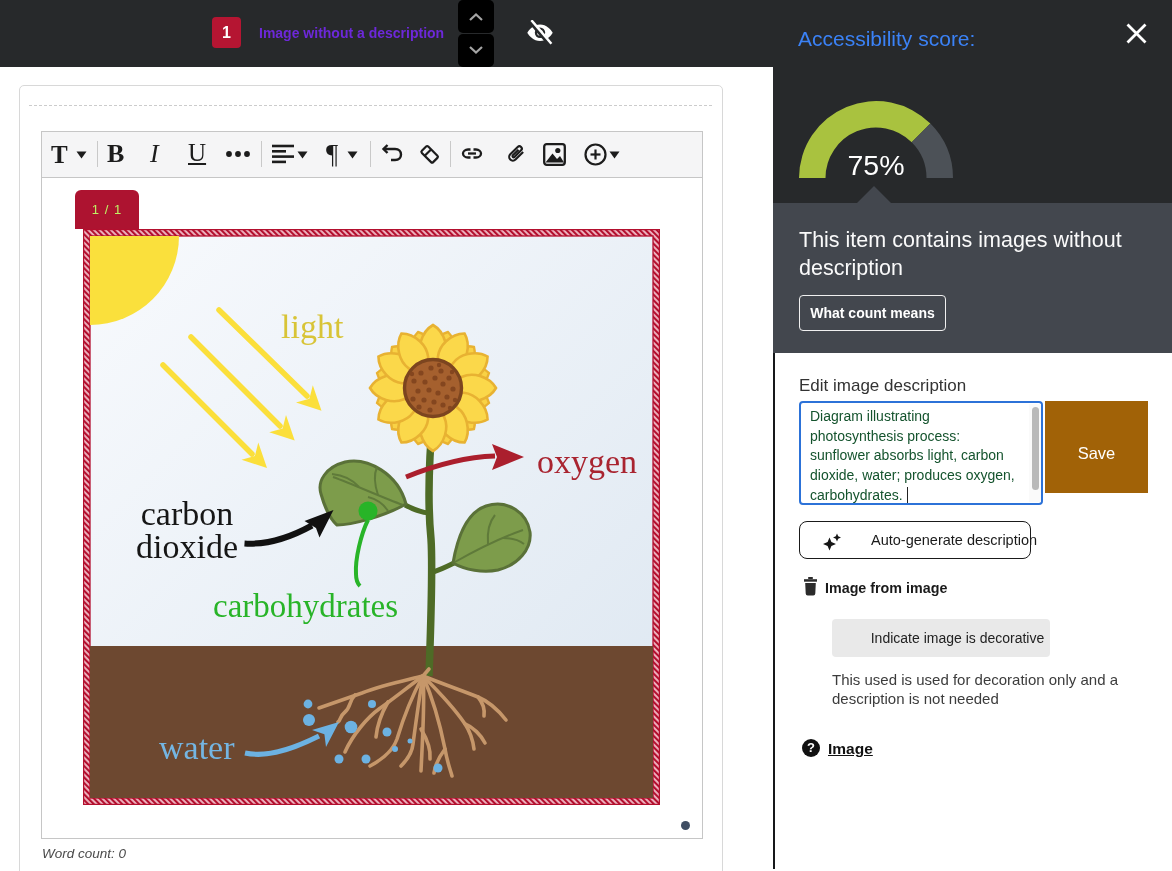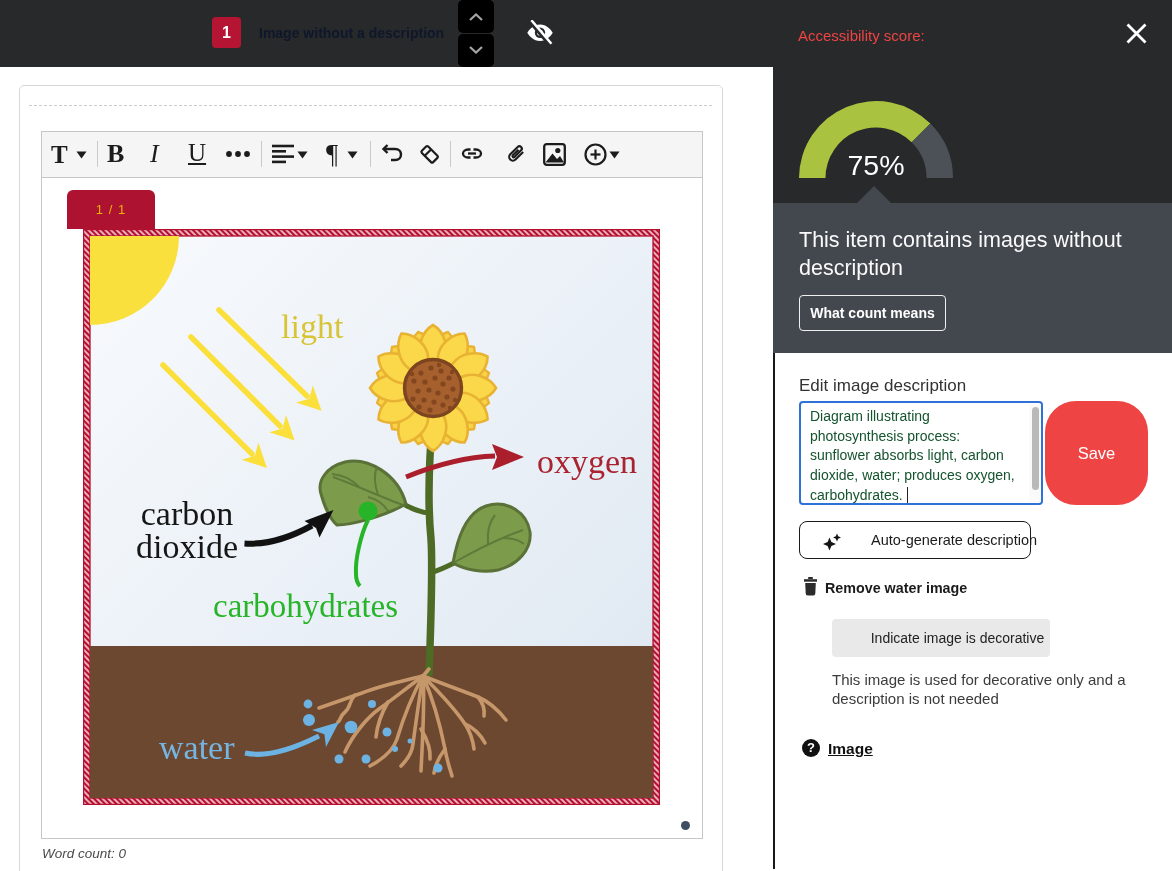--- a/index.html
+++ b/index.html
@@ -4,39 +4,39 @@
 <style>
   * { margin:0; padding:0; box-sizing:border-box; }
   html,body { width:1172px; height:871px; background:#fff; font-family:"Liberation Sans", sans-serif; overflow:hidden; }
   .abs { position:absolute; }
 </style>
 </head>
 <body>
 
 <div class="abs" style="left:0;top:0;width:1172px;height:67px;background:#27292b;"></div>
 <div class="abs" style="left:212px;top:17px;width:29px;height:31px;background:#b51532;border-radius:4px;color:#fff;font-weight:bold;font-size:16px;text-align:center;line-height:31px;">1</div>
-<div class="abs" style="left:259px;top:25px;color:#0f172a;font-weight:bold;font-size:14px;">Image without a description</div>
+<div class="abs" style="left:259px;top:25px;color:#6d28d9;font-weight:bold;font-size:14px;">Image without a description</div>
 <div class="abs" style="left:458px;top:0px;width:36px;height:32.5px;background:#000;border-radius:5px;"></div>
 <div class="abs" style="left:458px;top:34px;width:36px;height:33px;background:#000;border-radius:5px;"></div>
 <svg class="abs" style="left:468px;top:11px;" width="16" height="12" viewBox="0 0 16 12">
     <path d="M2 9 L8 3.5 L14 9" stroke="#a5a5a5" stroke-width="2.2" fill="none"></path>
   </svg>
 <svg class="abs" style="left:468px;top:44px;" width="16" height="12" viewBox="0 0 16 12">
     <path d="M2 3 L8 8.5 L14 3" stroke="#a5a5a5" stroke-width="2.2" fill="none"></path>
   </svg>
 <svg class="abs" style="left:526px;top:20px;" width="28" height="27" viewBox="0 0 28 27">
   <path d="M14 4.5 C7.5 4.5 3.2 9.5 1.3 12.7 C3.2 16 7.5 20.9 14 20.9 C20.5 20.9 24.8 16 26.7 12.7 C24.8 9.5 20.5 4.5 14 4.5 Z" fill="#fff"></path>
   <circle cx="14" cy="12.7" r="5.2" fill="#27292b"></circle>
   <circle cx="14" cy="12.7" r="2.9" fill="#fff"></circle>
   <line x1="4" y1="1" x2="24" y2="24.5" stroke="#27292b" stroke-width="4.4"></line>
   <line x1="5.4" y1="0.2" x2="25.4" y2="23.7" stroke="#fff" stroke-width="2.5"></line>
 </svg>
 
 <div class="abs" style="left:773px;top:67px;width:399px;height:136px;background:#27292b;"></div>
-<div class="abs" style="left:798px;top:27px;color:#ef4444;font-size:15px;">Accessibility score:</div>
+<div class="abs" style="left:798px;top:27px;color:#3b82f6;font-size:21px;">Accessibility score:</div>
 <svg class="abs" style="left:1124px;top:21px;" width="25" height="25" viewBox="0 0 25 25">
     <path d="M3.5 3.5 L21.5 21.5 M21.5 3.5 L3.5 21.5" stroke="#fff" stroke-width="2.8" fill="none"></path>
   </svg>
 
 <svg class="abs" style="left:780px;top:93px;" width="200" height="95" viewBox="0 0 200 95">
   <path d="M19 85 A77 77 0 0 1 150.4 30.6 L131.7 49.3 A50.5 50.5 0 0 0 45.5 85 Z" fill="#a9c23f"></path>
   <path d="M150.4 30.6 A77 77 0 0 1 173 85 L146.5 85 A50.5 50.5 0 0 0 131.7 49.3 Z" fill="#4c5157"></path>
 </svg>
 <div class="abs" style="left:826px;top:149px;width:100px;text-align:center;color:#fff;font-size:28.5px;">75%</div>
 
@@ -48,39 +48,39 @@
 <div class="abs" style="left:799px;top:295px;width:147px;height:36px;border:1px solid #f0f0f0;border-radius:4px;color:#fff;font-weight:bold;font-size:14px;text-align:center;line-height:34px;">What count means</div>
 
 <div class="abs" style="left:773px;top:353px;width:399px;height:516px;background:#fff;border-left:2.5px solid #16181a;"></div>
 <div class="abs" style="left:799px;top:376px;color:#333;font-size:17px;">Edit image description</div>
 
 <div class="abs" style="left:799px;top:401px;width:244px;height:104px;border:2px solid #2c72d8;border-radius:4px;background:#fff;"></div>
 <div class="abs" style="left:810px;top:407px;width:216px;color:#14532d;font-size:14px;line-height:19.7px;">Diagram illustrating<br>photosynthesis process:<br>sunflower absorbs light, carbon<br>dioxide, water; produces oxygen,<br>carbohydrates. <span style="border-left:1.4px solid #222;">&nbsp;</span></div>
 <div class="abs" style="left:1029px;top:404px;width:12px;height:98px;background:#fafafa;"></div>
 <div class="abs" style="left:1031.5px;top:407px;width:7px;height:83px;background:#b9b9b9;border-radius:4px;"></div>
 
-<div class="abs" style="left:1045px;top:401px;width:103px;height:104px;background:#ef4444;color:#fff;font-size:16.5px;text-align:center;line-height:104px;border-radius:31px;">Save</div>
+<div class="abs" style="left:1045px;top:401px;width:103px;height:92px;background:#a16207;color:#fff;font-size:16.5px;text-align:center;line-height:104px;">Save</div>
 
 <div class="abs" style="left:799px;top:521px;width:232px;height:38px;border:1.5px solid #1a1a1a;border-radius:8px;background:#fff;"></div>
 <svg class="abs" style="left:821px;top:529px;" width="23" height="23" viewBox="0 0 23 23">
   <path d="M8.5 8.5 L10.4 13.1 L15 15 L10.4 16.9 L8.5 21.5 L6.6 16.9 L2 15 L6.6 13.1 Z" fill="#151515"></path>
   <path d="M16 4.5 L17.2 7.3 L20 8.5 L17.2 9.7 L16 12.5 L14.8 9.7 L12 8.5 L14.8 7.3 Z" fill="#151515"></path>
 </svg>
 <div class="abs" style="left:871px;top:532px;color:#1a1a1a;font-size:14.5px;">Auto-generate description</div>
 
 <svg class="abs" style="left:804px;top:577px;" width="13" height="19" viewBox="0 0 13 19">
   <rect x="4.2" y="0" width="4.6" height="2" fill="#2b2b2b"></rect>
   <rect x="0" y="2.2" width="13" height="2.5" fill="#2b2b2b"></rect>
   <path d="M1.2 5.9 L11.8 5.9 L11.3 16.5 A2 2 0 0 1 9.3 18.4 L3.7 18.4 A2 2 0 0 1 1.7 16.5 Z" fill="#2b2b2b"></path>
 </svg>
-<div class="abs" style="left:825px;top:580px;color:#1a1a1a;font-weight:bold;font-size:14.3px;">Remove water image</div>
+<div class="abs" style="left:825px;top:580px;color:#1a1a1a;font-weight:bold;font-size:14.3px;">Image from image</div>
 
 <div class="abs" style="left:799px;top:630px;color:#333;font-size:18px;margin-left:44px;">Or</div>
 <div class="abs" style="left:832px;top:619px;width:218px;height:38px;background:#e9e9e9;border-radius:4px;color:#222;font-size:14px;text-align:center;line-height:38px;padding-left:33px;">Indicate image is decorative</div>
-<div class="abs" style="left:832px;top:670px;width:300px;color:#3c3c3c;font-size:15px;line-height:19px;">This image is used for decorative only and a description is not needed</div>
+<div class="abs" style="left:832px;top:670px;width:300px;color:#3c3c3c;font-size:15px;line-height:19px;">This used is used for decoration only and a description is not needed</div>
 
 <div class="abs" style="left:802px;top:739px;width:18px;height:18px;background:#111;border-radius:50%;color:#fff;font-weight:bold;font-size:13px;text-align:center;line-height:18px;">?</div>
 <div class="abs" style="left:828px;top:740px;color:#111;font-weight:bold;font-size:15.5px;text-decoration:underline;">Image</div>
 
 <div class="abs" style="left:19px;top:85px;width:704px;height:800px;border:1px solid #d8d8d8;border-radius:5px;"></div>
 <div class="abs" style="left:29px;top:105px;width:683px;height:0;border-top:1px dashed #ccc;"></div>
 
 <div class="abs" style="left:41px;top:131px;width:662px;height:47px;background:#f5f5f6;border:1px solid #c6c6c6;"></div>
 <div class="abs" style="left:41px;top:178px;width:662px;height:661px;background:#fff;border:1px solid #c6c6c6;border-top:none;"></div>
 
@@ -145,21 +145,21 @@
   </svg>
 <svg class="abs" style="left:584px;top:143px;" width="23" height="23" viewBox="0 0 23 23">
     <circle cx="11.5" cy="11.5" r="10" stroke="#1c1c1c" stroke-width="2.2" fill="none"></circle>
     <line x1="11.5" y1="6.5" x2="11.5" y2="16.5" stroke="#1c1c1c" stroke-width="2.2"></line>
     <line x1="6.5" y1="11.5" x2="16.5" y2="11.5" stroke="#1c1c1c" stroke-width="2.2"></line>
   </svg>
 <svg class="abs" style="left:609px;top:151px;" width="11" height="8" viewBox="0 0 11 8">
     <path d="M0.5 0.5 L10.5 0.5 L5.5 7.5 Z" fill="#1c1c1c"></path>
   </svg>
 
-<div class="abs" style="left:67px;top:190px;width:88px;height:39px;background:#ad1330;border-radius:6px 6px 0 0;color:#eab308;font-size:13px;letter-spacing:1px;text-align:center;line-height:39px;">1 / 1</div>
+<div class="abs" style="left:75px;top:190px;width:64px;height:39px;background:#ad1330;border-radius:6px 6px 0 0;color:#bef264;font-size:13px;letter-spacing:1px;text-align:center;line-height:39px;">1 / 1</div>
 
 <svg class="abs" style="left:83px;top:229px;" width="577" height="576" viewBox="0 0 577 576">
 <defs>
   <pattern id="hatch" width="4.0" height="4.0" patternTransform="rotate(-45)" patternUnits="userSpaceOnUse">
     <rect width="4.0" height="4.0" fill="#efb6c2"></rect>
     <rect width="2.1" height="4.0" fill="#b30f2e"></rect>
   </pattern>
   <linearGradient id="sky" x1="0" y1="0" x2="1" y2="1">
     <stop offset="0" stop-color="#f8fafd"></stop>
     <stop offset="1" stop-color="#dde7f1"></stop>

